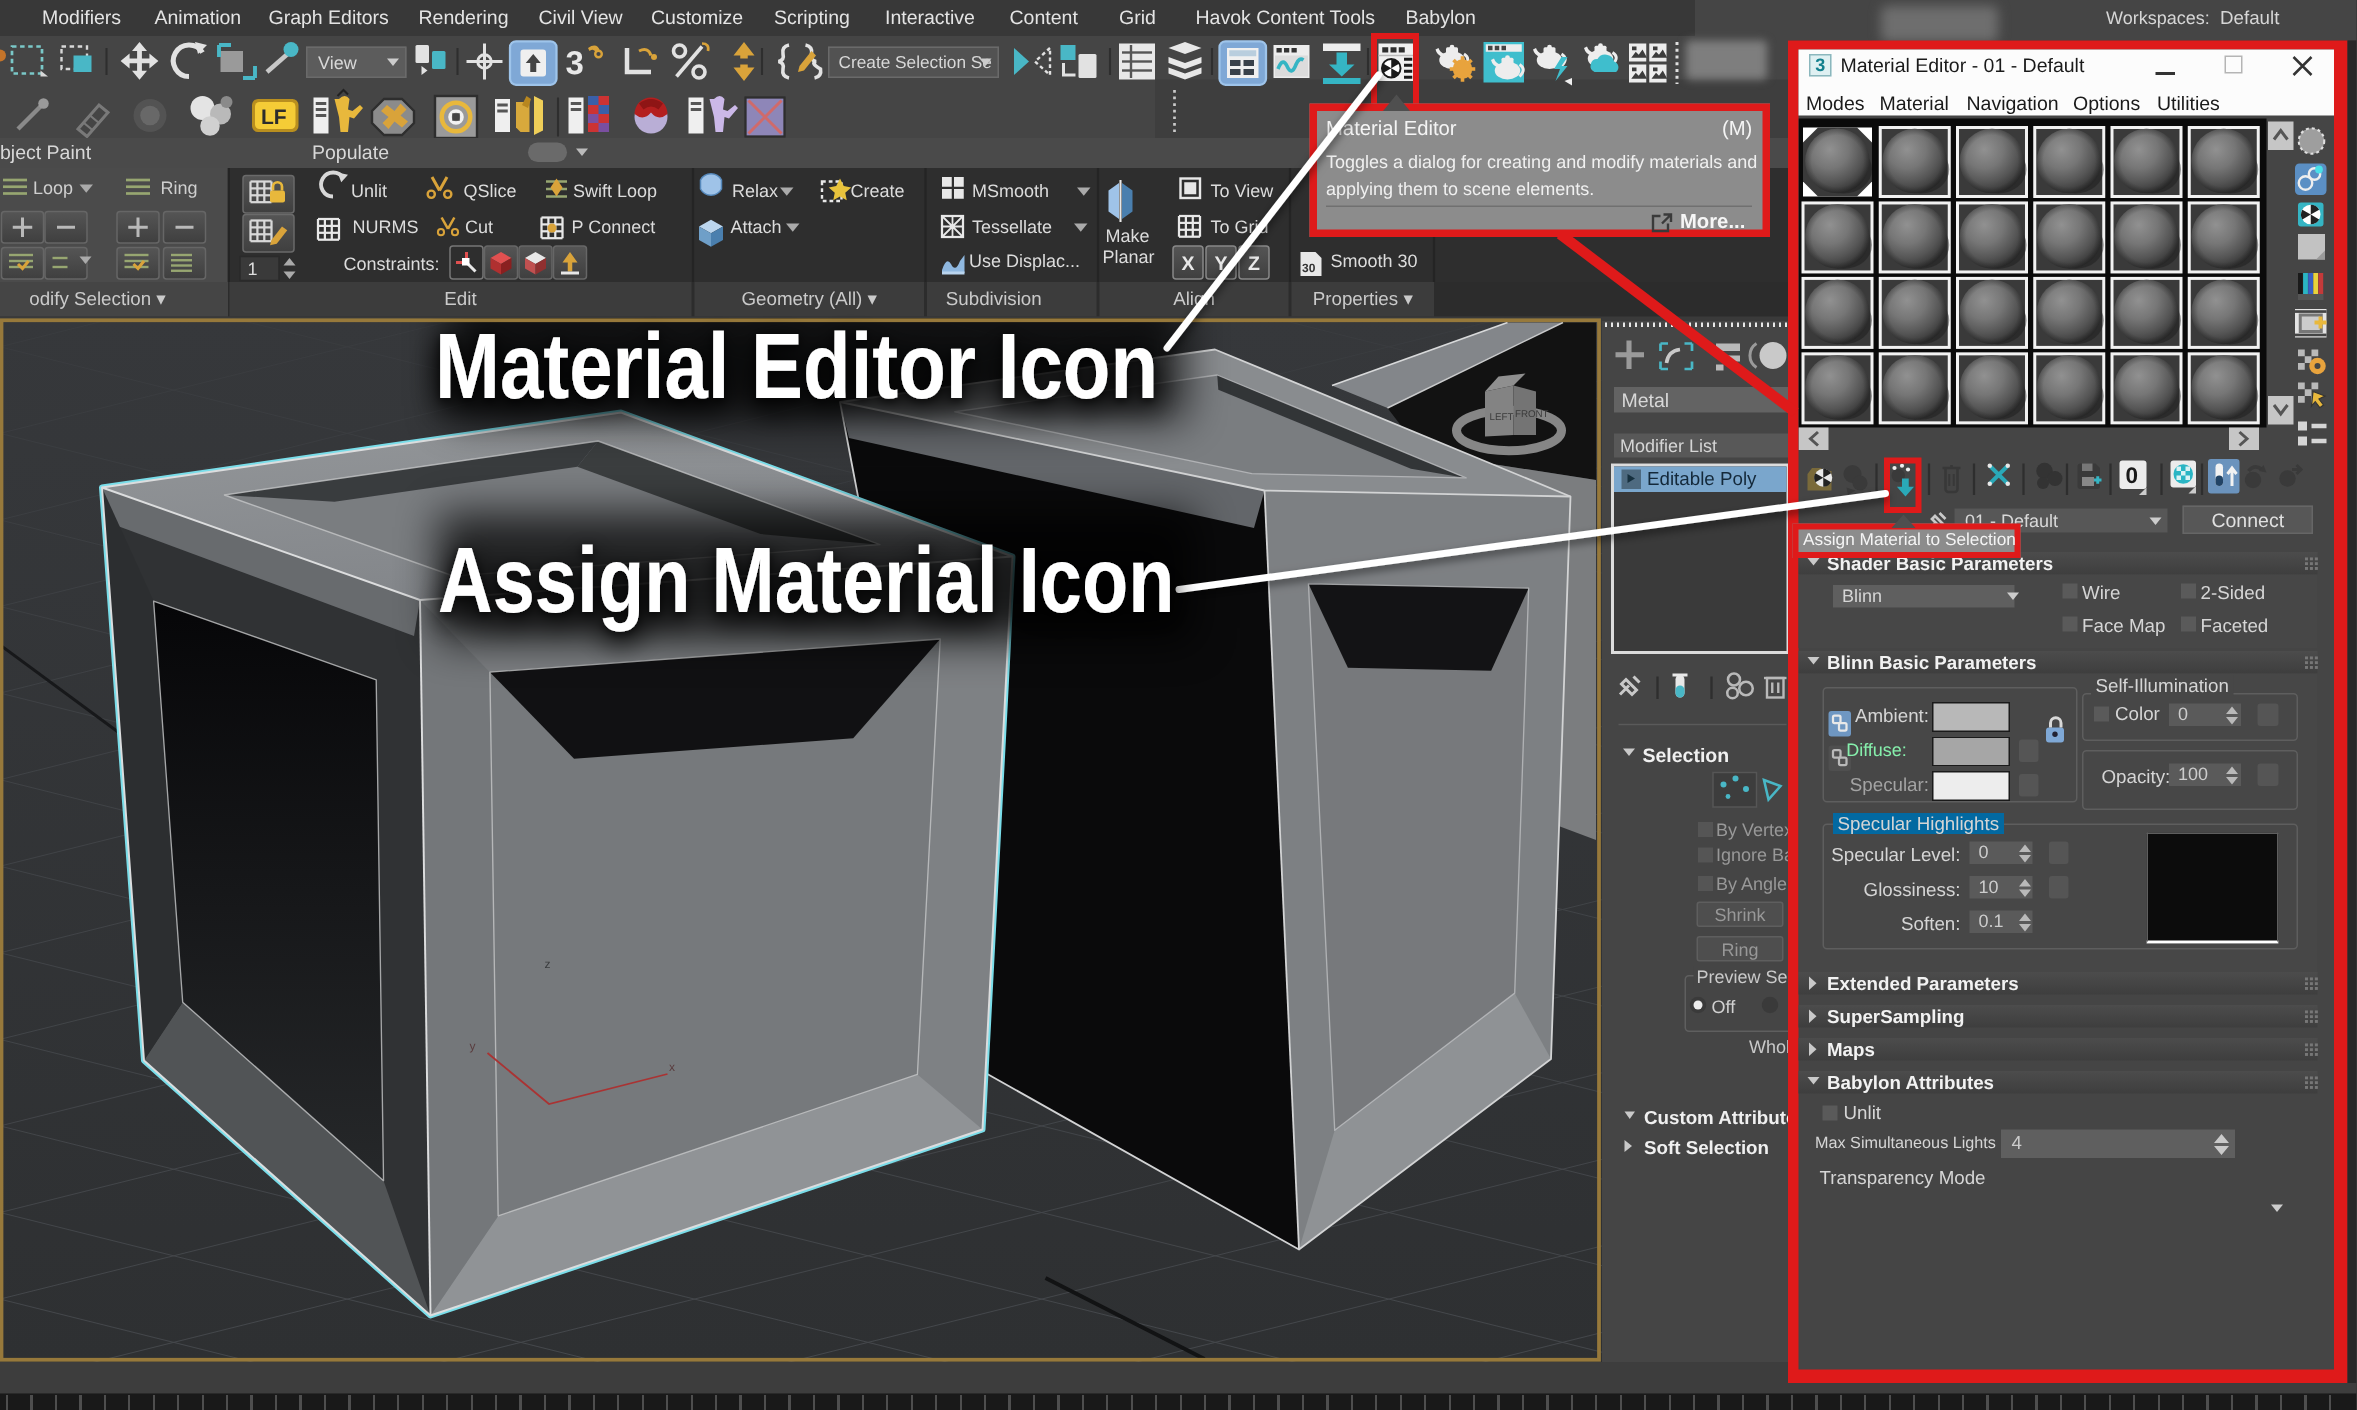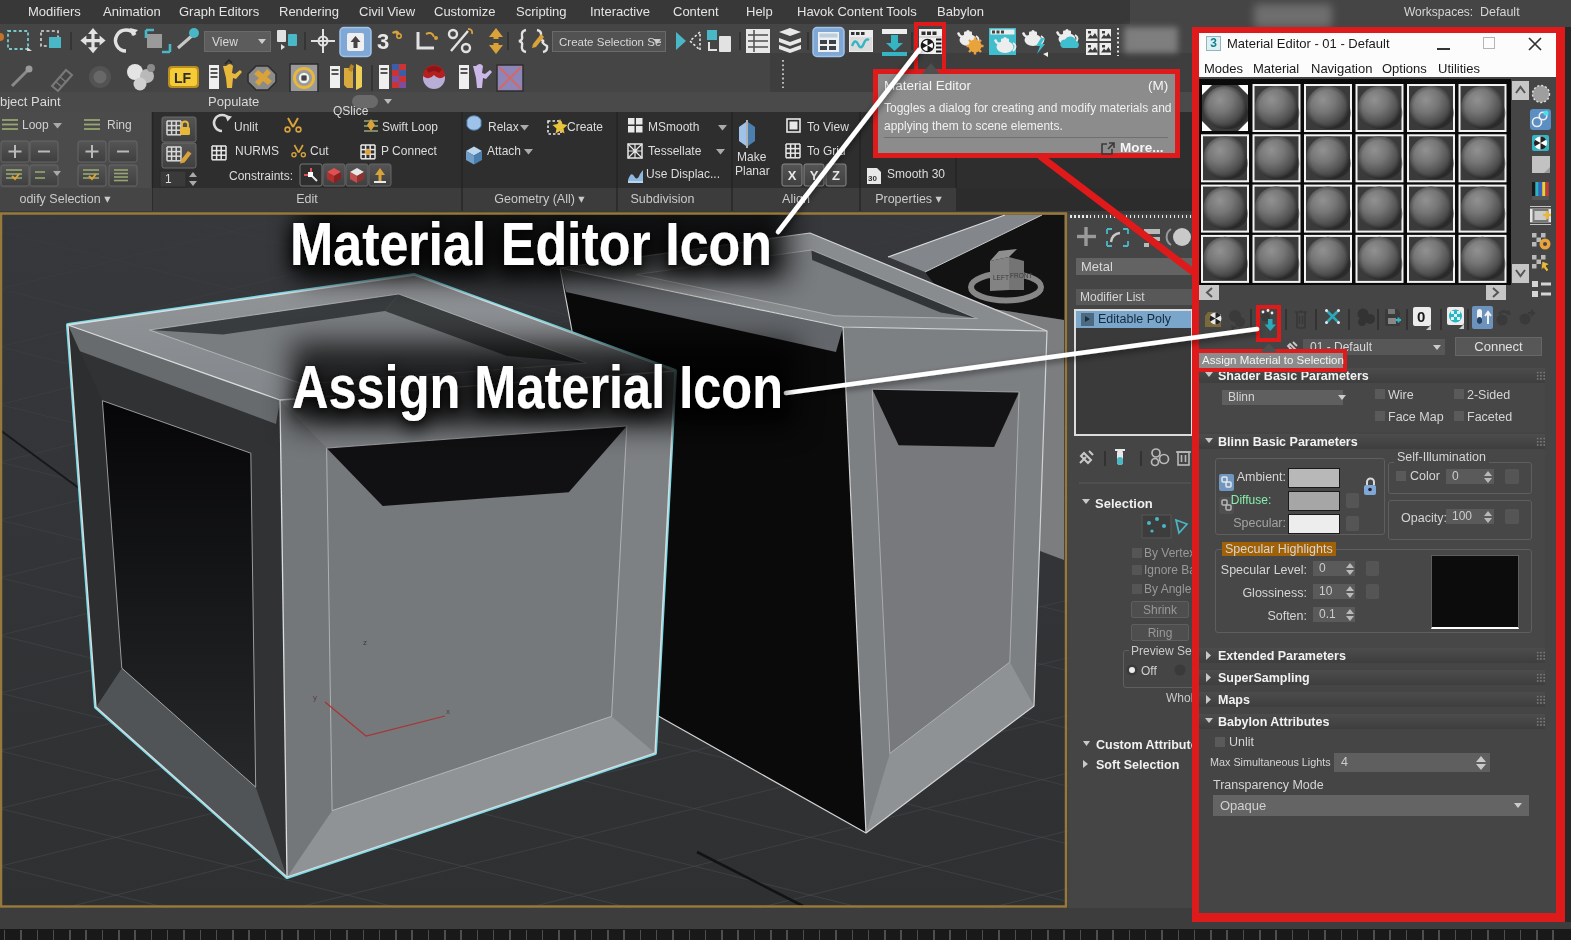--- a/index.html
+++ b/index.html
@@ -17,21 +17,21 @@
 <div class="abs" style="left:1254px;top:4px;width:78px;height:24px;background:#6e6e6e;border-radius:4px;filter:blur(4px);"></div>
 <span class="mi" style="left:28px;">Modifiers</span>
 <span class="mi" style="left:103px;">Animation</span>
 <span class="mi" style="left:179px;">Graph Editors</span>
 <span class="mi" style="left:279px;">Rendering</span>
 <span class="mi" style="left:359px;">Civil View</span>
 <span class="mi" style="left:434px;">Customize</span>
 <span class="mi" style="left:516px;">Scripting</span>
 <span class="mi" style="left:590px;">Interactive</span>
 <span class="mi" style="left:673px;">Content</span>
-<span class="mi" style="left:746px;">Help</span>
+<span class="mi" style="left:746px;">Grid</span>
 <span class="mi" style="left:797px;">Havok Content Tools</span>
 <span class="mi" style="left:937px;">Babylon</span>
 <span class="mi" style="left:1404px;color:#d6d6d6;font-size:12px;">Workspaces:</span>
 <span class="mi" style="left:1480px;color:#d6d6d6;font-size:12.5px;">Default</span>
 
 <div class="abs" style="left:0;top:24px;width:1192px;height:68px;background:#454545;"></div>
     <div class="abs" style="left:770px;top:53px;width:422px;height:39px;background:#3e3e3e;"></div>
 <svg class="abs" style="left:0;top:24px;" width="1192" height="68" viewBox="0 0 1192 68">
 <defs>
 <g id="teapot">
@@ -488,21 +488,21 @@
         <line x1="860" y1="0" x2="860" y2="76"></line>
         <line x1="956" y1="0" x2="956" y2="76"></line>
       </g>
 </svg>
 
 <span class="txt" style="left:22px;top:118px;color:#cfcfcf;">Loop</span>
 <span class="txt" style="left:107px;top:118px;color:#cfcfcf;">Ring</span>
 <span class="txt" style="left:234px;top:120px;">Unlit</span>
 <span class="txt" style="left:235px;top:144px;">NURMS</span>
 <span class="txt" style="left:229px;top:169px;">Constraints:</span>
-<span class="txt" style="left:309px;top:104px;margin-left:24px;">QSlice</span>
+<span class="txt" style="left:309px;top:120px;">QSlice</span>
 <span class="txt" style="left:310px;top:144px;">Cut</span>
 <span class="txt" style="left:382px;top:120px;">Swift Loop</span>
 <span class="txt" style="left:381px;top:144px;">P Connect</span>
 <span class="txt" style="left:488px;top:120px;">Relax</span>
 <span class="txt" style="left:487px;top:144px;">Attach</span>
 <span class="txt" style="left:567px;top:120px;">Create</span>
 <span class="txt" style="left:648px;top:120px;">MSmooth</span>
 <span class="txt" style="left:648px;top:144px;">Tessellate</span>
 <span class="txt" style="left:646px;top:167px;">Use Displac...</span>
 <span class="txt" style="left:737px;top:150px;">Make</span>
@@ -1009,21 +1009,21 @@
     </svg>
 <div class="abs" style="left:1505px;top:469px;width:14px;height:15px;background:#555;border-radius:2px;"></div>
 <div class="abs" style="left:1388px;top:500px;width:142px;height:38px;border:1px solid #5e5e5e;border-radius:3px;"></div>
 <span class="txt" style="left:1401px;top:511px;color:#d5d5d5;font-size:12.5px;">Opacity:</span>
 <div class="abs" style="left:1446px;top:509px;width:48px;height:15px;background:#5a5a5a;color:#ccc;font-size:12px;line-height:15px;padding-left:6px;box-sizing:border-box;">100</div>
 <svg class="abs" style="left:1482px;top:510px;" width="12" height="14">
       <path d="M6,1 l4,5 h-8 z M6,13 l4,-5 h-8 z" fill="#b9b9b9"></path>
     </svg>
 <div class="abs" style="left:1505px;top:509px;width:14px;height:15px;background:#555;border-radius:2px;"></div>
 <div class="abs" style="left:1215px;top:549px;width:315px;height:82px;border:1px solid #5e5e5e;border-radius:3px;"></div>
-<span class="txt" style="left:1222px;top:542px;color:#d5d5d5;font-size:12.5px;background:#a16207;padding:0 3px;">Specular Highlights</span>
+<span class="txt" style="left:1222px;top:542px;color:#d5d5d5;font-size:12.5px;background:#0369a1;padding:0 3px;">Specular Highlights</span>
 <span class="txt" style="left:1220px;top:563px;width:87px;text-align:right;color:#d5d5d5;font-size:12.5px;">Specular Level:</span>
 <div class="abs" style="left:1313px;top:561px;width:42px;height:15px;background:#5a5a5a;color:#ccc;font-size:12px;line-height:15px;padding-left:6px;box-sizing:border-box;">0</div>
 <svg class="abs" style="left:1344px;top:562px;" width="12" height="14">
       <path d="M6,1 l4,5 h-8 z M6,13 l4,-5 h-8 z" fill="#b9b9b9"></path>
     </svg>
 <div class="abs" style="left:1366px;top:561px;width:13px;height:15px;background:#555;border-radius:2px;"></div>
 <span class="txt" style="left:1220px;top:586px;width:87px;text-align:right;color:#d5d5d5;font-size:12.5px;">Glossiness:</span>
 <div class="abs" style="left:1313px;top:584px;width:42px;height:15px;background:#5a5a5a;color:#ccc;font-size:12px;line-height:15px;padding-left:6px;box-sizing:border-box;">10</div>
 <svg class="abs" style="left:1344px;top:585px;" width="12" height="14">
       <path d="M6,1 l4,5 h-8 z M6,13 l4,-5 h-8 z" fill="#b9b9b9"></path>
@@ -1052,21 +1052,20 @@
 <path d="M1,349 l8,0 -4,5 z" fill="#c9c9c9"></path>
 </svg>
 <div class="abs" style="left:1215px;top:737px;width:10px;height:10px;background:#5a5a5a;"></div>
 <span class="txt" style="left:1229px;top:735px;color:#d5d5d5;font-size:12.5px;">Unlit</span>
 <span class="txt" style="left:1210px;top:756px;color:#d5d5d5;font-size:10.8px;">Max Simultaneous Lights</span>
 <div class="abs" style="left:1334px;top:753px;width:156px;height:19px;background:#5f5f5f;color:#ccc;font-size:12.5px;line-height:19px;padding-left:7px;box-sizing:border-box;">4</div>
 <svg class="abs" style="left:1474px;top:755px;" width="14" height="16">
       <path d="M7,1 l5,6 h-10 z M7,15 l5,-6 h-10 z" fill="#c9c9c9"></path>
     </svg>
 <span class="txt" style="left:1213px;top:778px;color:#d5d5d5;font-size:12.5px;">Transparency Mode</span>
-<div class="abs" style="left:1213px;top:795px;width:316px;height:21px;background:#646464;color:#d0d0d0;font-size:13px;line-height:21px;padding-left:7px;box-sizing:border-box;">Opaque</div>
 <div class="abs" style="left:1514px;top:803px;width:0;height:0;border-left:4.5px solid transparent;border-right:4.5px solid transparent;border-top:5.5px solid #ccc;"></div>
 <div class="abs" style="left:1536px;top:371px;width:10px;height:9px;background-image:radial-gradient(#777 1px,transparent 1.1px);background-size:3.3px 3.2px;"></div>
 <div class="abs" style="left:1536px;top:437px;width:10px;height:9px;background-image:radial-gradient(#777 1px,transparent 1.1px);background-size:3.3px 3.2px;"></div>
 <div class="abs" style="left:1536px;top:651px;width:10px;height:9px;background-image:radial-gradient(#777 1px,transparent 1.1px);background-size:3.3px 3.2px;"></div>
 <div class="abs" style="left:1536px;top:673px;width:10px;height:9px;background-image:radial-gradient(#777 1px,transparent 1.1px);background-size:3.3px 3.2px;"></div>
 <div class="abs" style="left:1536px;top:695px;width:10px;height:9px;background-image:radial-gradient(#777 1px,transparent 1.1px);background-size:3.3px 3.2px;"></div>
 <div class="abs" style="left:1536px;top:717px;width:10px;height:9px;background-image:radial-gradient(#777 1px,transparent 1.1px);background-size:3.3px 3.2px;"></div>
 <div class="abs" style="left:1565px;top:27px;width:6px;height:895px;background:#282828;"></div>
 
 <svg class="abs" style="left:1030px;top:150px;" width="175" height="130">

